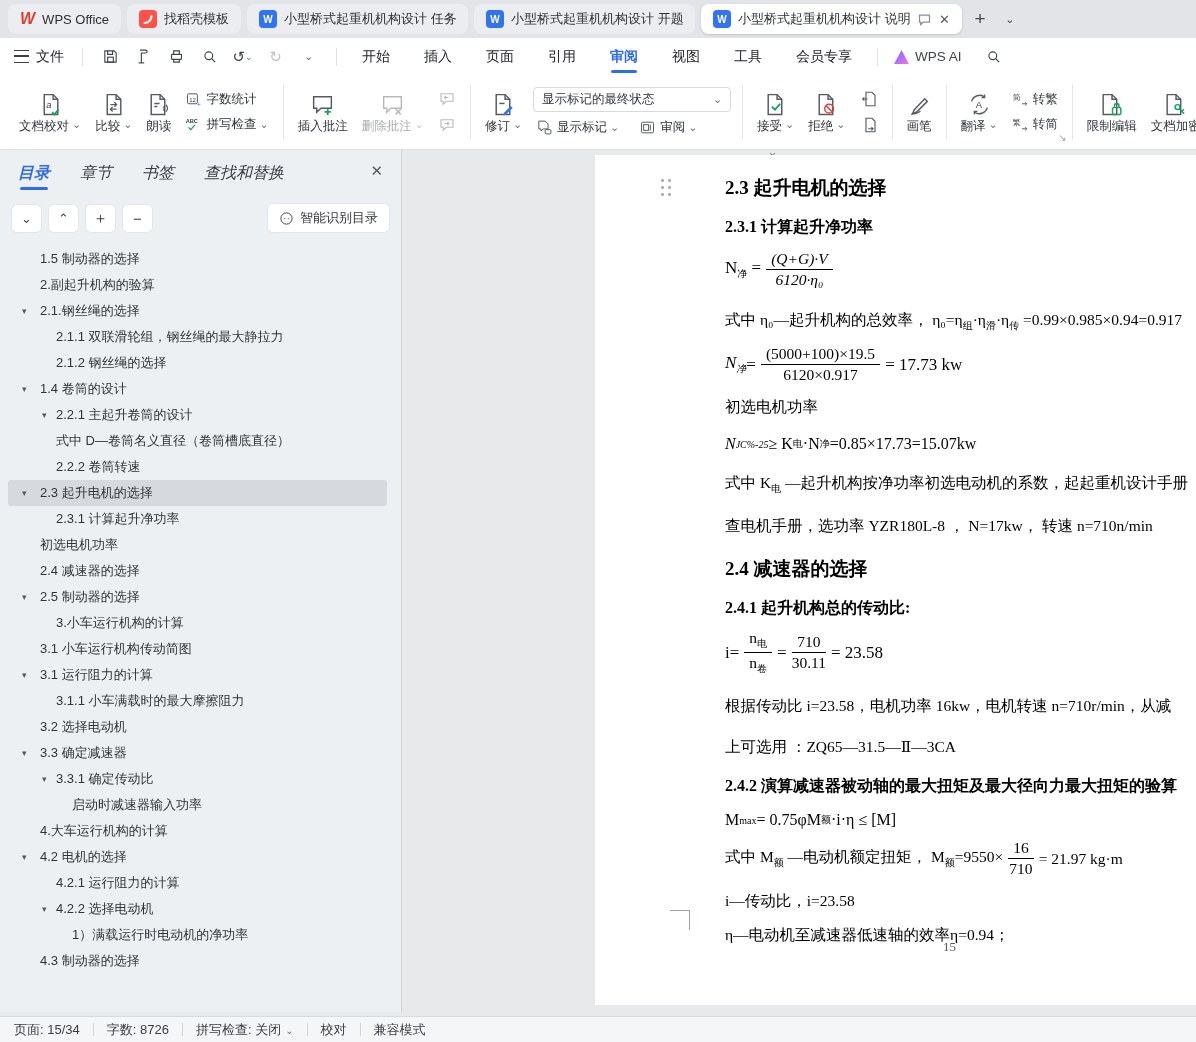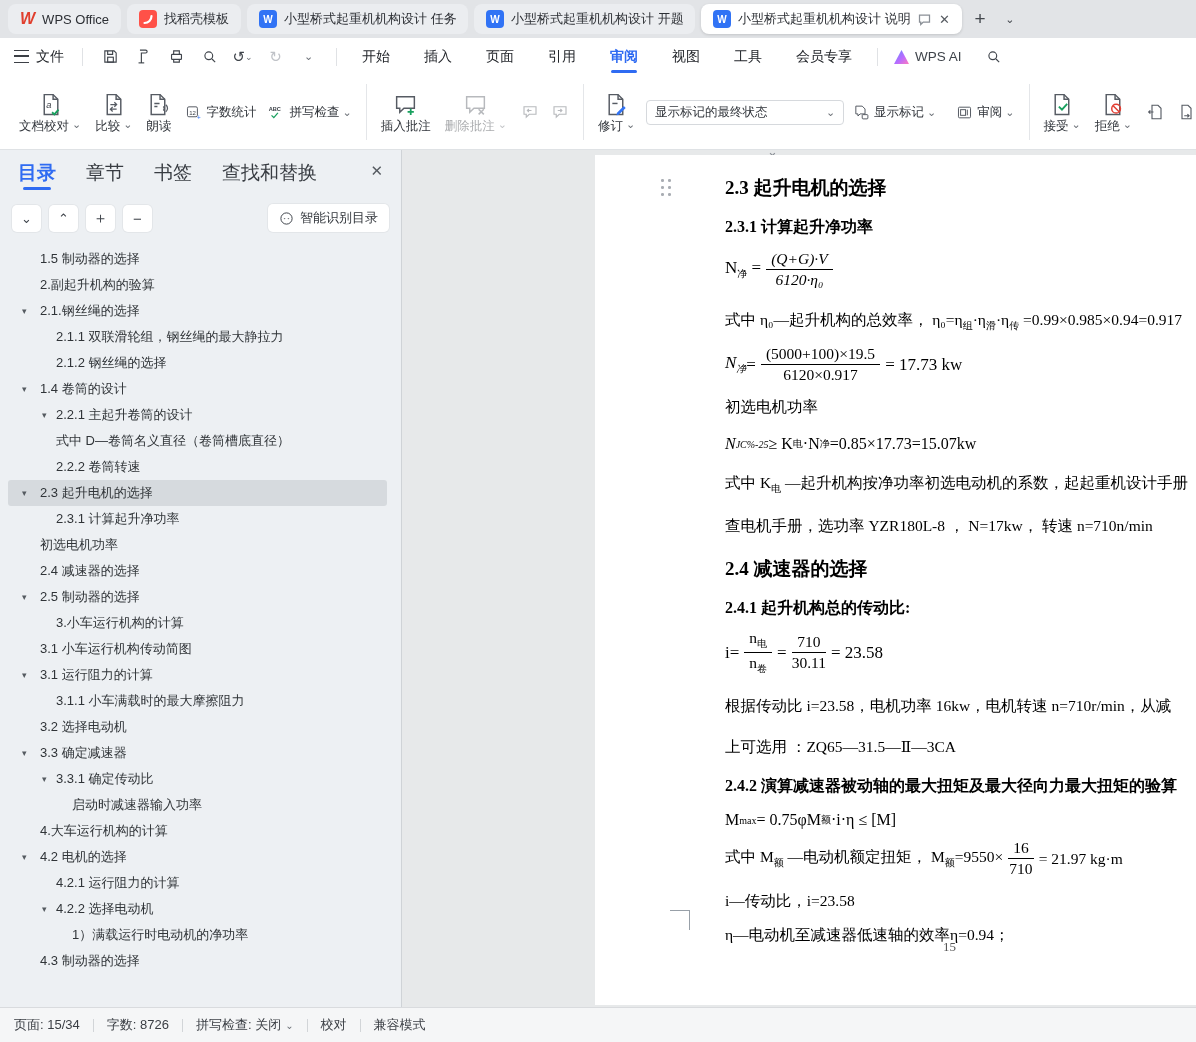--- a/index.html
+++ b/index.html
@@ -36,34 +36,34 @@
            clip-path:polygon(50% 0,100% 100%,0 100%);display:inline-block;}
   .ailabel{font-size:13.5px;color:#3f444b;margin-left:6px;}
   
   .ribbon{position:absolute;left:0;top:75px;width:100%;height:75px;background:#fff;border-bottom:1px solid #dfe2e5;
           display:flex;align-items:center;padding:0 12px;box-sizing:border-box;}
   .bigbtn{display:flex;flex-direction:column;align-items:center;justify-content:center;gap:3px;
           padding:3px 7px;border-radius:4px;font-size:12.5px;color:#31353b;flex:0 0 auto;cursor:default;}
   .lbl{display:flex;align-items:center;line-height:1;white-space:nowrap;}
   .drop::after{content:"⌄";font-size:11px;color:#6b7077;margin-left:3px;transform:translateY(-2px);}
   .smallbtn{display:flex;align-items:center;gap:4px;font-size:12.5px;color:#31353b;padding:1px 3px;white-space:nowrap;cursor:default;}
-  .col{display:flex;flex-direction:row;gap:6px;justify-content:center;margin:0 4px;}
+  .col{display:flex;flex-direction:column;gap:6px;justify-content:center;margin:0 4px;}
   .vsep{width:1px;background:#e4e6e9;height:56px;margin:0 7px;flex:0 0 auto;}
   .disabled{opacity:.42;}
   .select{display:flex;align-items:center;justify-content:space-between;width:198px;height:25px;border:1px solid #d6d9dd;
           border-radius:4px;padding:0 8px;font-size:12.5px;color:#31353b;box-sizing:border-box;}
   .select .sc{color:#6b7077;font-size:11px;}
   .launcher{position:absolute;font-size:10px;color:#9aa0a7;}
   
   .content{position:absolute;left:0;top:150px;width:100%;height:862px;display:flex;}
   
   .sidebar{width:402px;flex:0 0 auto;background:#edf0f3;border-right:1px solid #cfd3d7;display:flex;
            flex-direction:column;box-sizing:border-box;overflow:hidden;}
   .sb-tabs{display:flex;align-items:center;height:46px;padding:0 18px;gap:30px;position:relative;flex:0 0 auto;}
-  .sb-tab{font-size:19px;color:#383c42;position:relative;height:100%;display:flex;align-items:center;cursor:default;}
+  .sb-tab{font-size:16px;color:#383c42;position:relative;height:100%;display:flex;align-items:center;cursor:default;font-style:italic;}
   .sb-tab.active{color:#2f6bf2;font-weight:600;}
   .sb-tab.active::after{content:"";position:absolute;left:50%;transform:translateX(-50%);bottom:6px;width:28px;height:3px;border-radius:2px;background:#2f6bf2;}
   .sb-close{position:absolute;right:18px;top:12px;font-size:15px;color:#565b61;}
   .sb-controls{display:flex;align-items:center;height:44px;padding:0 12px;gap:8px;flex:0 0 auto;}
   .sq{width:29px;height:27px;background:#fff;border-radius:5px;display:flex;align-items:center;justify-content:center;
       font-size:13px;color:#41464d;box-shadow:0 0 0 1px rgba(0,0,0,.04);}
   .aibtn{margin-left:auto;height:28px;background:#fff;border-radius:5px;display:flex;align-items:center;gap:6px;
          padding:0 11px;font-size:13px;color:#33373d;box-shadow:0 0 0 1px rgba(0,0,0,.04);}
   .toc-list{flex:1;overflow:hidden;padding-top:6px;}
   .toc-item{height:26px;line-height:26px;font-size:13px;color:#303438;white-space:nowrap;overflow:hidden;
@@ -87,21 +87,21 @@
   .para{font-size:15.5px;margin-top:20px;white-space:nowrap;}
   .formula{font-size:17px;display:flex;align-items:center;margin-top:12px;white-space:nowrap;}
   .frac{display:inline-flex;flex-direction:column;text-align:center;margin:0 5px;font-size:15.5px;}
   .frac .num{border-bottom:1.3px solid #000;padding:0 5px 1px;}
   .frac .den{padding-top:1px;}
   sub{font-size:10px;}
   .it{font-style:italic;}
   .corner{position:absolute;left:75px;top:755px;width:19px;height:19px;border-top:1px solid #98a0a8;border-right:1px solid #98a0a8;}
   .pageno{position:absolute;left:348px;top:784px;font-size:13px;color:#555;}
   
-  .statusbar{position:absolute;left:0;bottom:0;width:100%;height:35px;background:#f5f6f7;border-top:1px solid #d9dbde;
+  .statusbar{position:absolute;left:0;bottom:0;width:100%;height:26px;background:#f5f6f7;border-top:1px solid #d9dbde;
              display:flex;align-items:center;padding:0 14px;box-sizing:border-box;gap:13px;font-size:13px;color:#3a3e44;}
   .ssep{width:1px;height:13px;background:#d2d5d8;}
   .scaret{font-size:10px;color:#6b7077;margin-left:4px;}
   svg{display:block;}
 </style>
 </head>
 <body>
 
 <div class="tabbar">
   <div class="ttab">

